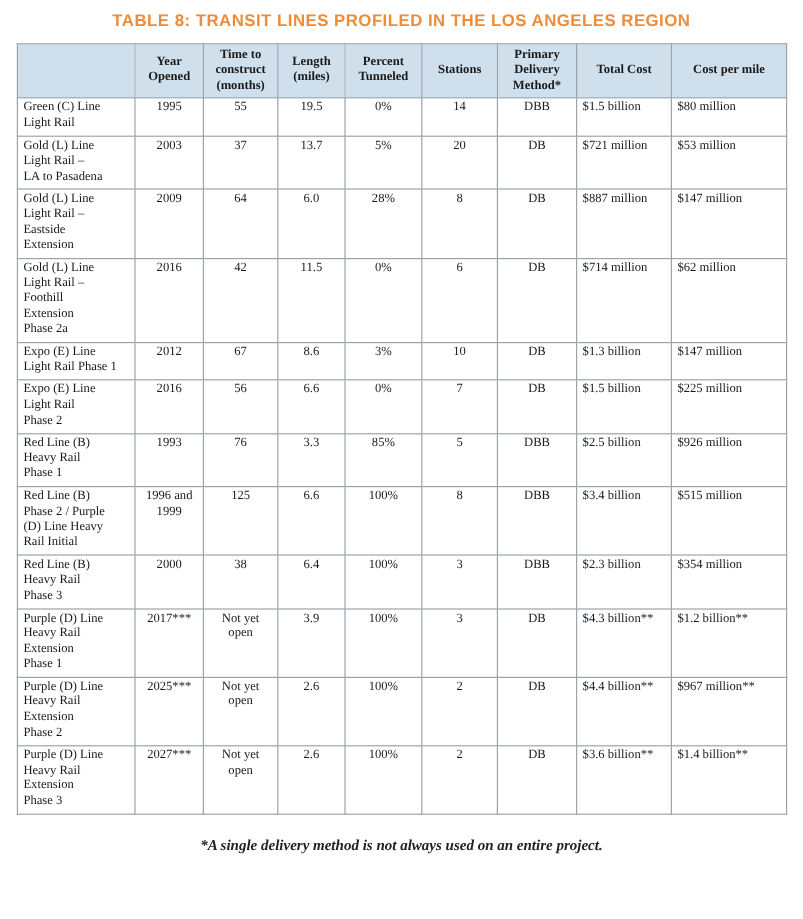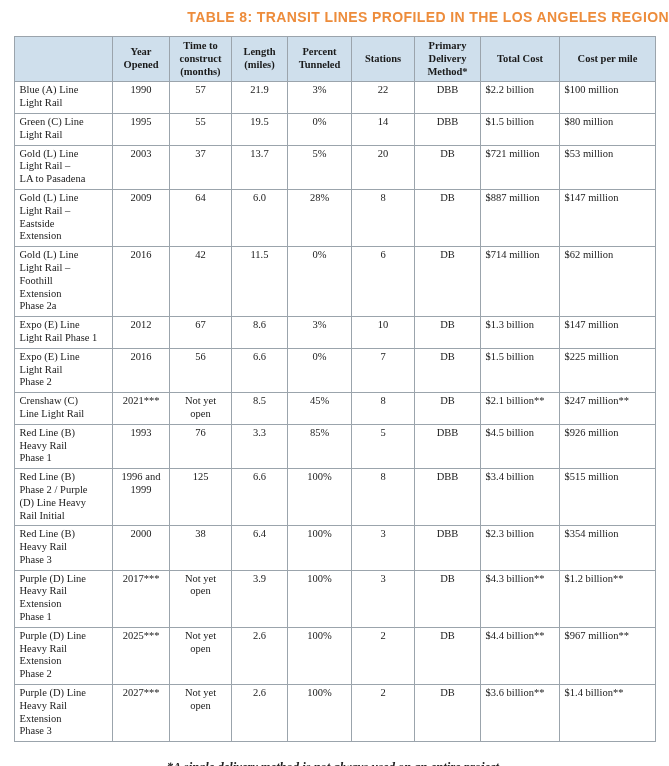--- a/index.html
+++ b/index.html
@@ -15,21 +15,21 @@
     width: 669px;
     box-sizing: border-box;
     padding-top: 9px;
   }
   .title {
     font-family: "Liberation Sans", sans-serif;
     font-weight: bold;
     font-size: 14px;
     letter-spacing: 0.4px;
     color: #ED8C3B;
-    text-align: right;
+    text-align: center;
     margin: 0 0 11px 0;
   }
   table.transit {
     border-collapse: collapse;
     table-layout: fixed;
     width: 641px;
     margin: 0 auto;
     font-size: 10.5px;
     color: #1a1a1a;
   }
@@ -102,32 +102,20 @@
         <th>Stations</th>
         <th>Primary
 Delivery
 Method*</th>
         <th>Total Cost</th>
         <th>Cost per mile</th>
       </tr>
     </thead>
     <tbody id="table-body">
         <tr>
-    <td class="name">Blue (A) Line
-Light Rail</td>
-    <td class="num">1990</td>
-    <td class="num">57</td>
-    <td class="num">21.9</td>
-    <td class="num">3%</td>
-    <td class="num">22</td>
-    <td class="num">DBB</td>
-    <td class="cost">$2.2 billion</td>
-    <td class="cost">$100 million</td>
-  </tr>
-        <tr>
     <td class="name">Green (C) Line
 Light Rail</td>
     <td class="num">1995</td>
     <td class="num">55</td>
     <td class="num">19.5</td>
     <td class="num">0%</td>
     <td class="num">14</td>
     <td class="num">DBB</td>
     <td class="cost">$1.5 billion</td>
     <td class="cost">$80 million</td>
@@ -193,43 +181,30 @@
     <td class="num">2016</td>
     <td class="num">56</td>
     <td class="num">6.6</td>
     <td class="num">0%</td>
     <td class="num">7</td>
     <td class="num">DB</td>
     <td class="cost">$1.5 billion</td>
     <td class="cost">$225 million</td>
   </tr>
         <tr>
-    <td class="name">Crenshaw (C)
-Line Light Rail</td>
-    <td class="num">2021***</td>
-    <td class="num">Not yet
-open</td>
-    <td class="num">8.5</td>
-    <td class="num">45%</td>
-    <td class="num">8</td>
-    <td class="num">DB</td>
-    <td class="cost">$2.1 billion**</td>
-    <td class="cost">$247 million**</td>
-  </tr>
-        <tr>
     <td class="name">Red Line (B)
 Heavy Rail
 Phase 1</td>
     <td class="num">1993</td>
     <td class="num">76</td>
     <td class="num">3.3</td>
     <td class="num">85%</td>
     <td class="num">5</td>
     <td class="num">DBB</td>
-    <td class="cost">$4.5 billion</td>
+    <td class="cost">$2.5 billion</td>
     <td class="cost">$926 million</td>
   </tr>
         <tr>
     <td class="name">Red Line (B)
 Phase 2 / Purple
 (D) Line Heavy
 Rail Initial</td>
     <td class="num">1996 and
 1999</td>
     <td class="num">125</td>

